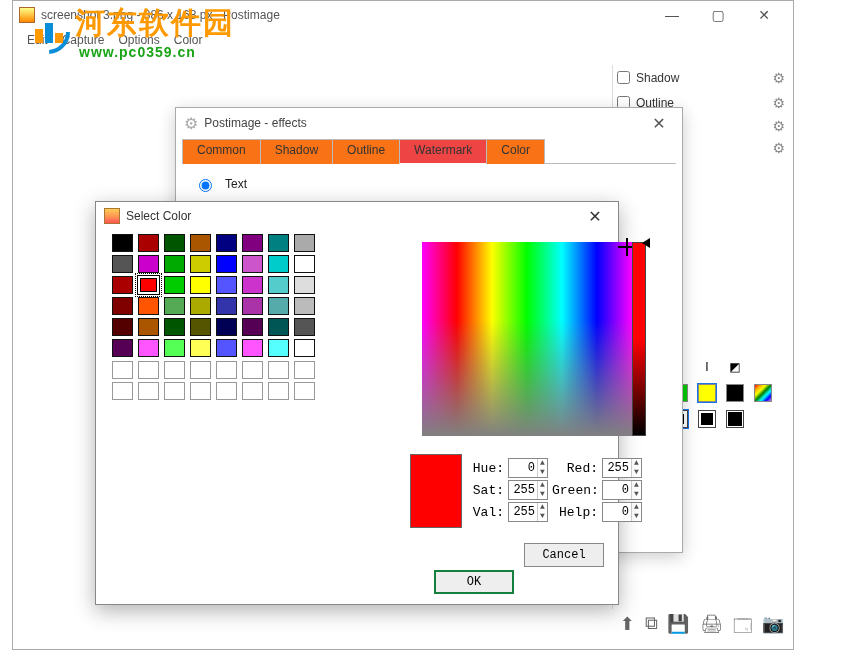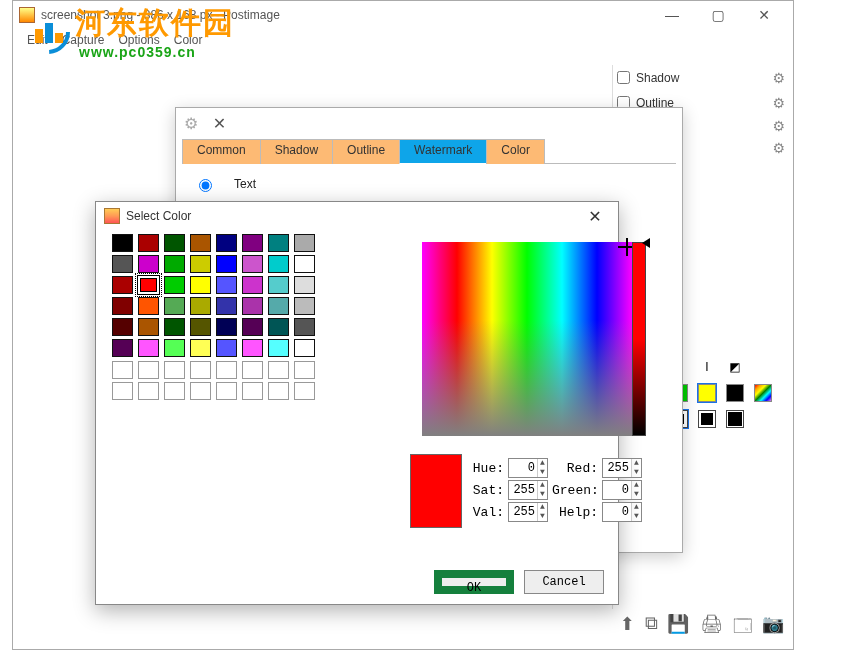--- a/index.html
+++ b/index.html
@@ -34,24 +34,24 @@
   .btn-apply { position:absolute; right:20px; top:520px; width:100px; height:24px; border:1px solid #888; background:#eee; text-align:center; line-height:22px;}
 
   .bottom-icons { position:absolute; right:8px; bottom:6px; display:flex; gap:10px; color:#666; font-size:18px;}
 
   
   .modal-effects { position:absolute; left:162px; top:106px; width:508px; height:446px; background:#fff; border:1px solid #aaa; box-shadow: 0 4px 16px rgba(0,0,0,0.2); }
   .modal-title { height:30px; display:flex; align-items:center; padding:0 8px; color:#444; gap:6px; }
   .modal-title .gearico { color:#aaa; font-size:16px; }
   .modal-title .close { width:30px; text-align:center; font-size:16px; color:#555; }
   .tabs { display:flex; height:26px; border-bottom:1px solid #bbb; margin:0 6px; }
-  .tab { padding:3px 14px; border:1px solid #bbb; border-bottom:none; margin-right:-1px; background:#fdba74; color:#333; position:relative; top:1px; }
-  .tab.active { background:#0ea5e9; border-bottom:1px solid #fff; }
+  .tab { padding:3px 14px; border:1px solid #bbb; border-bottom:none; margin-right:-1px; background:#f97316; color:#333; position:relative; top:1px; }
+  .tab.active { background:#ef4444; border-bottom:1px solid #fff; }
   .effects-body { padding:12px 18px; }
-  .radio-row { display:flex; align-items:center; gap:19px; color:#222; }
+  .radio-row { display:flex; align-items:center; gap:10px; color:#222; }
   .font-btn { position:absolute; left:410px; top:210px; width:90px; height:22px; border:1px solid #888; background:#eee; text-align:center; line-height:20px;}
 
   
   .modal-color { position:absolute; left:82px; top:200px; width:524px; height:404px; background:#fff; border:1px solid #888; box-shadow: 0 6px 20px rgba(0,0,0,0.3); }
   .modal-color .titlebar2 { height:28px; display:flex; align-items:center; padding:0 8px; color:#333; }
   .modal-color .titlebar2 .cicon { width:16px; height:16px; margin-right:6px; background:linear-gradient(#ffcc55,#ff9955,#ff5555); border:1px solid #aa7733;}
   .modal-color .titlebar2 .close { width:30px; text-align:center; font-size:16px;}
   .section-label { font-family: "Courier New", monospace; font-size:13px; color:#000; margin:6px 16px 4px; }
   .basic-grid { margin:4px 16px; display:grid; grid-template-columns: repeat(8, 23px); gap:3px; }
   .bc { width:21px; height:18px; border:1px solid #111; }
@@ -80,21 +80,21 @@
   .hsv-row { display:flex; align-items:center; gap:4px; margin:2px 0; }
   .hsv-row label { width:34px; text-align:right; }
   .hsv-row .lbl2 { width:46px; text-align:right; }
   .spin { width:40px; height:20px; display:inline-flex; border:1px solid #888; }
   .spin input { width:28px; border:none; font-family:inherit; font-size:12px; text-align:right; padding-right:2px; outline:none;}
   .spin .arrows { width:12px; display:flex; flex-direction:column; border-left:1px solid #ccc;}
   .spin .arrows span { height:9px; font-size:8px; line-height:8px; text-align:center; color:#555; }
 
   .dlg-btns { position:absolute; right:14px; bottom:10px; display:flex; gap:10px;}
   .dlg-btn { width:80px; height:24px; border:1px solid #888; background:#eee; text-align:center; line-height:22px; font-family:"Courier New",monospace;}
-  .dlg-btn.default { border:8px solid #15803d; line-height:20px; }
+  .dlg-btn.default { border:2px solid #15803d; line-height:20px;margin-top:27px; }
 
   .side-divider { position:absolute; right:180px; top:64px; width:1px; height:544px; background:#ddd;}
 </style>
 </head>
 <body>
 
 <div class="main-window">
   <div class="titlebar">
     <span style="width:16px;height:16px;background:linear-gradient(#ff8,#f80);margin-right:6px;border:1px solid #a63;"></span>
     <span class="title-text">screenshot 3.png - 386 x 168 px - Postimage</span>
@@ -191,20 +191,21 @@
     <span>⧉</span>
     <span>💾</span>
     <span>🖨</span>
     <span>🗔</span>
     <span>📷</span>
   </div>
 
   <div class="modal-effects">
     <div class="modal-title">
       <span class="gearico">⚙</span>
+      <span style="flex:1">Postimage - effects</span>
       <span class="close">✕</span>
     </div>
     <div class="tabs">
       <div class="tab">Common</div>
       <div class="tab">Shadow</div>
       <div class="tab">Outline</div>
       <div class="tab active">Watermark</div>
       <div class="tab">Color</div>
     </div>
     <div class="effects-body">

